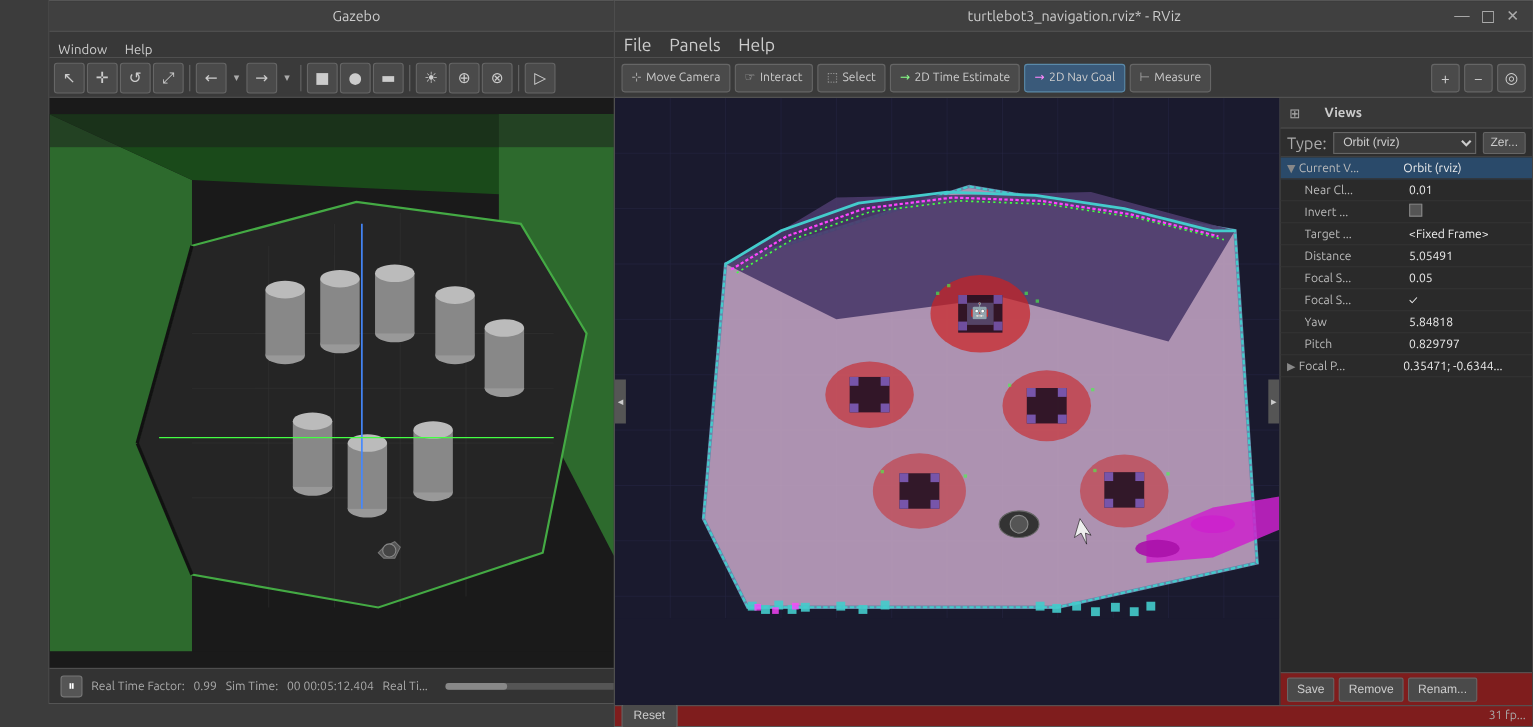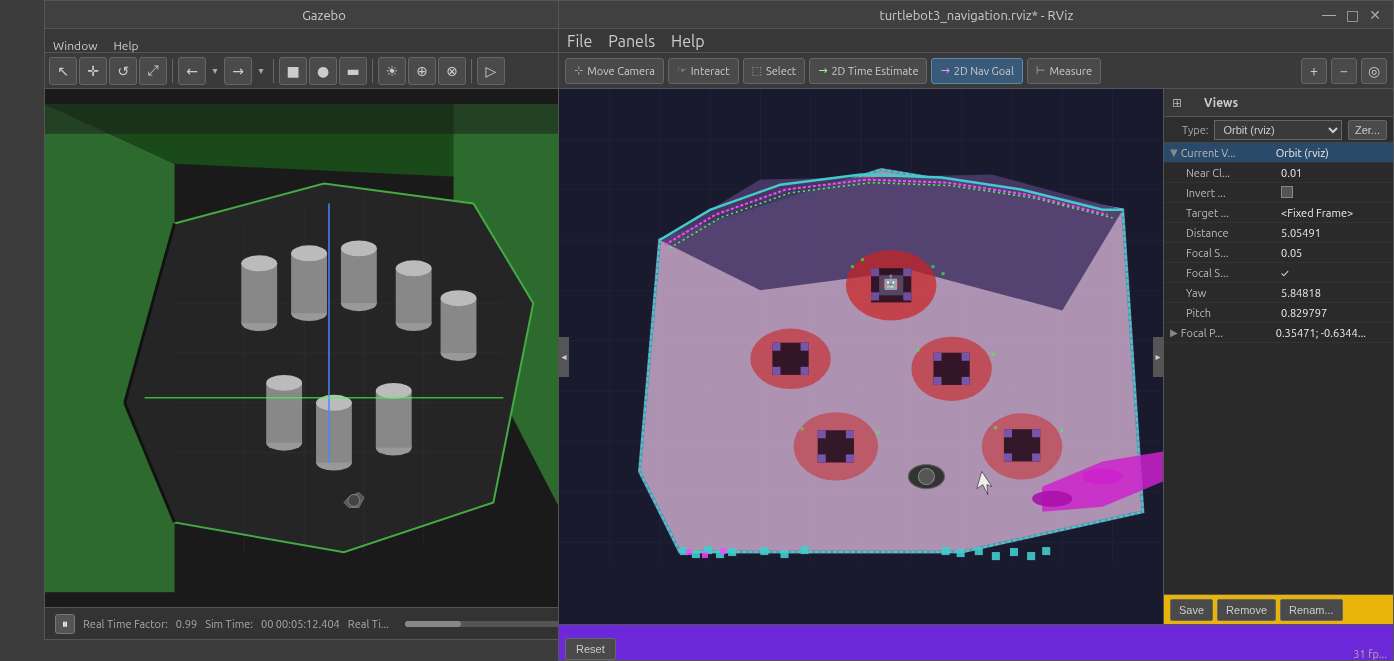--- a/index.html
+++ b/index.html
@@ -294,23 +294,22 @@
     .views-type-row {
       height: 26px;
       display: flex;
       align-items: center;
       padding: 0 6px;
       gap: 6px;
       border-bottom: 1px solid #444;
       background: #2e2e2e;
     }
     .views-type-label {
-      font-size: 11px;
+      font-size: 15px;
       color: #aaa;
-      margin-left: 12px;
     }
     .views-type-select {
       flex: 1;
       height: 20px;
       background: #3a3a3a;
       border: 1px solid #666;
       color: #ccc;
       font-size: 11px;
       padding: 0 4px;
       cursor: pointer;
@@ -369,37 +368,37 @@
       justify-content: center;
       font-size: 9px;
     }
     .views-footer {
       height: 30px;
       display: flex;
       align-items: center;
       gap: 4px;
       padding: 0 6px;
       border-top: 1px solid #555;
-      background: #eab308;
+      background: #7f1d1d;
     }
     .views-footer-btn {
       height: 22px;
       padding: 0 8px;
       background: #4a4a4a;
       border: 1px solid #666;
       color: #ccc;
       font-size: 11px;
       cursor: pointer;
       border-radius: 2px;
     }
     .rviz-bottom-bar {
-      height: 36px;
-      background: #6d28d9;
-      display: flex;
-      align-items: flex-end;
+      height: 19px;
+      background: #7f1d1d;
+      display: flex;
+      align-items: center;
       padding: 0 6px;
       border-top: 1px solid #555;
       gap: 6px;
     }
     .reset-btn {
       height: 22px;
       padding: 0 10px;
       background: #4a4a4a;
       border: 1px solid #666;
       color: #ccc;

